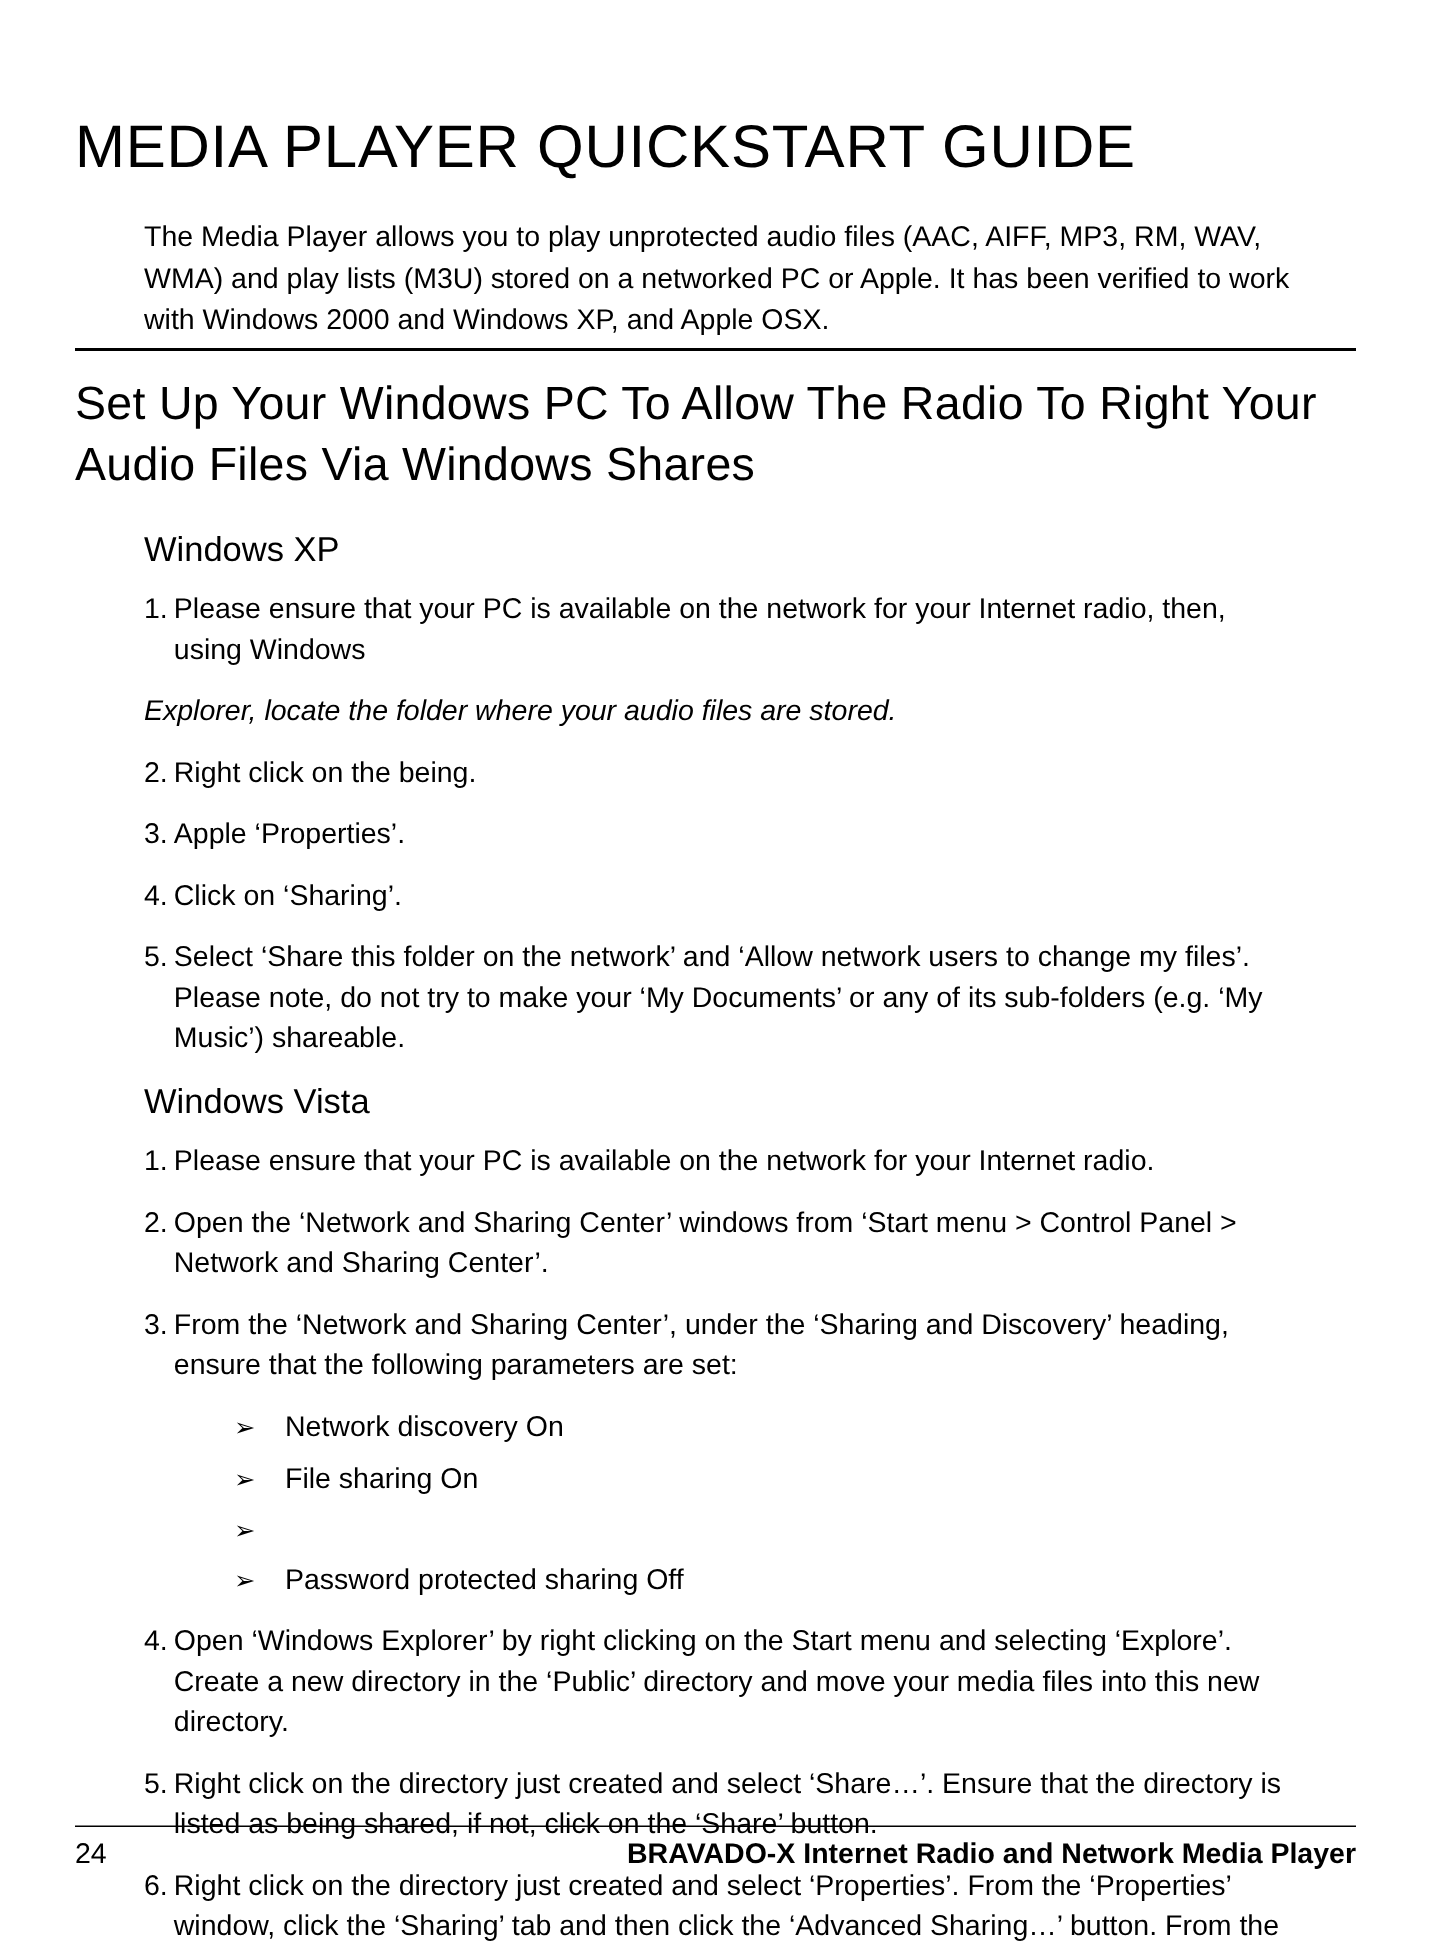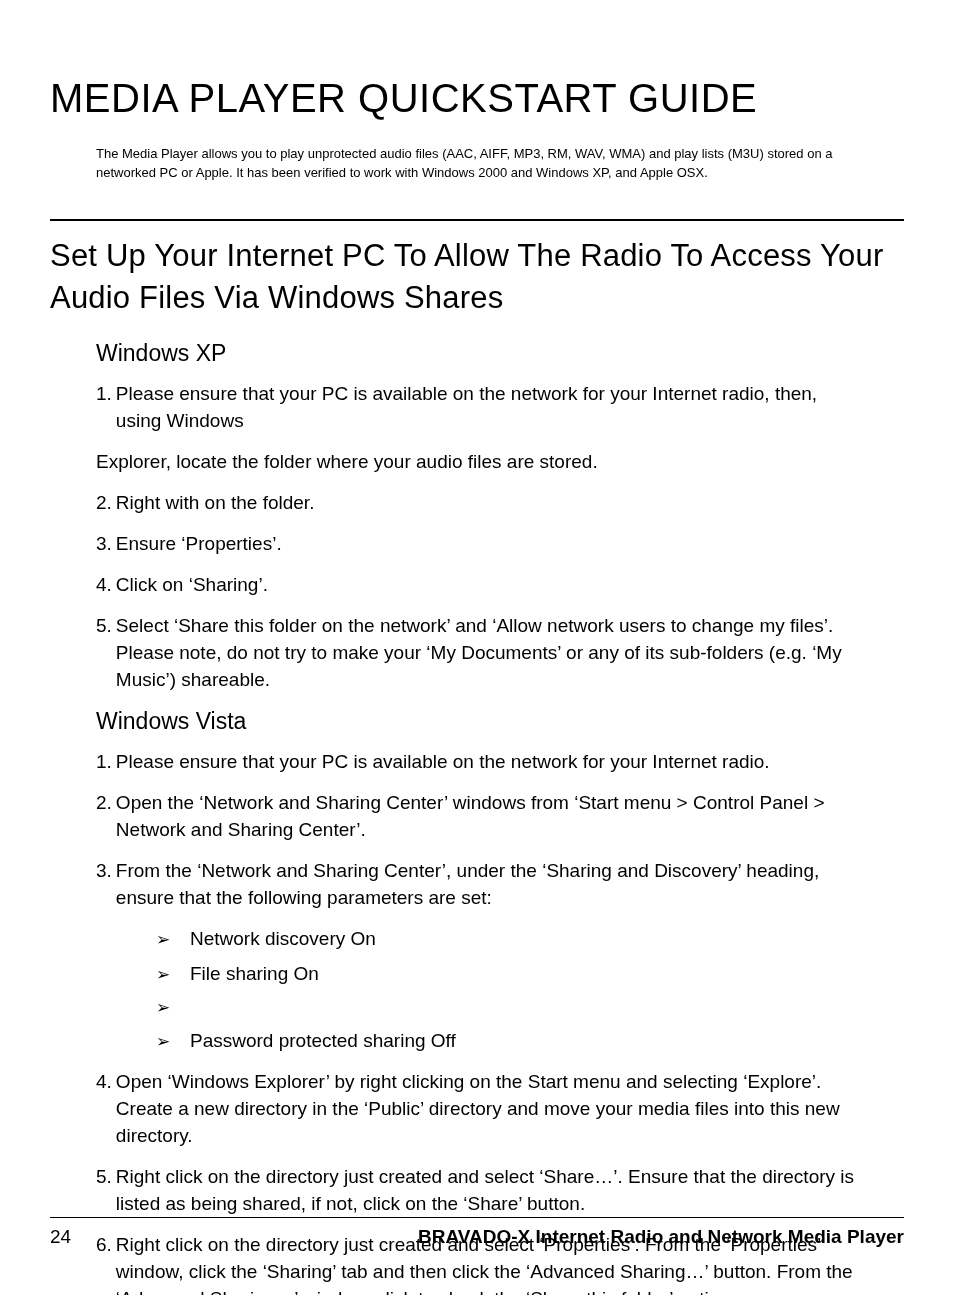--- a/index.html
+++ b/index.html
@@ -17,23 +17,23 @@
   .page {
     padding: 76px 50px 0 50px;
   }
   .title {
     font-size: 40px;
     font-weight: 400;
     letter-spacing: 0.5px;
     margin: 0 0 24px 0;
   }
   .intro {
-    font-size: 13px;
+    font-size: 19px;
     line-height: 1.45;
-    margin: 0 44px 36px 46px;
+    margin: 0 44px 4px 46px;
   }
   .hr {
     border: none;
     border-top: 2.5px solid #000;
     margin: 4px 0 14px 0;
   }
   .section-heading {
     font-size: 31px;
     font-weight: 400;
     line-height: 1.35;
@@ -60,20 +60,21 @@
     flex: 0 0 auto;
     margin-right: 4px;
   }
   .list > li .txt {
     flex: 1 1 auto;
   }
   .plain-line {
     font-size: 19px;
     line-height: 1.42;
     margin: 0 44px 14px 46px;
+    font-style: italic;
   }
   .bullets {
     list-style: none;
     padding: 0;
     margin: 0 0 14px 106px;
   }
   .bullets > li {
     font-size: 19px;
     line-height: 1.42;
     margin-bottom: 8px;
@@ -105,38 +106,38 @@
     font-weight: 700;
   }
 </style>
 </head>
 <body>
 
 <div class="page">
   <h1 class="title">MEDIA PLAYER QUICKSTART GUIDE</h1>
   <p class="intro">The Media Player allows you to play unprotected audio files (AAC, AIFF, MP3, RM, WAV, WMA) and play lists (M3U) stored on a networked PC or Apple. It has been verified to work with Windows 2000 and Windows XP, and Apple OSX.</p>
   <hr class="hr">
-  <h2 class="section-heading">Set Up Your Internet PC To Allow The Radio To Access Your Audio Files Via Windows Shares</h2>
+  <h2 class="section-heading">Set Up Your Windows PC To Allow The Radio To Right Your Audio Files Via Windows Shares</h2>
 
   <h3 class="subheading">Windows XP</h3>
   <ol class="list">
     <li>
         <span class="num">1.</span>
         <span class="txt">Please ensure that your PC is available on the network for your Internet radio, then, using Windows</span>
       </li>
   </ol>
   <p class="plain-line">Explorer, locate the folder where your audio files are stored.</p>
   <ol class="list">
     <li>
         <span class="num">2.</span>
-        <span class="txt">Right with on the folder.</span>
+        <span class="txt">Right click on the being.</span>
       </li>
     <li>
         <span class="num">3.</span>
-        <span class="txt">Ensure ‘Properties’.</span>
+        <span class="txt">Apple ‘Properties’.</span>
       </li>
     <li>
         <span class="num">4.</span>
         <span class="txt">Click on ‘Sharing’.</span>
       </li>
     <li>
         <span class="num">5.</span>
         <span class="txt">Select ‘Share this folder on the network’ and ‘Allow network users to change my files’. Please note, do not try to make your ‘My Documents’ or any of its sub-folders (e.g. ‘My Music’) shareable.</span>
       </li>
   </ol>

